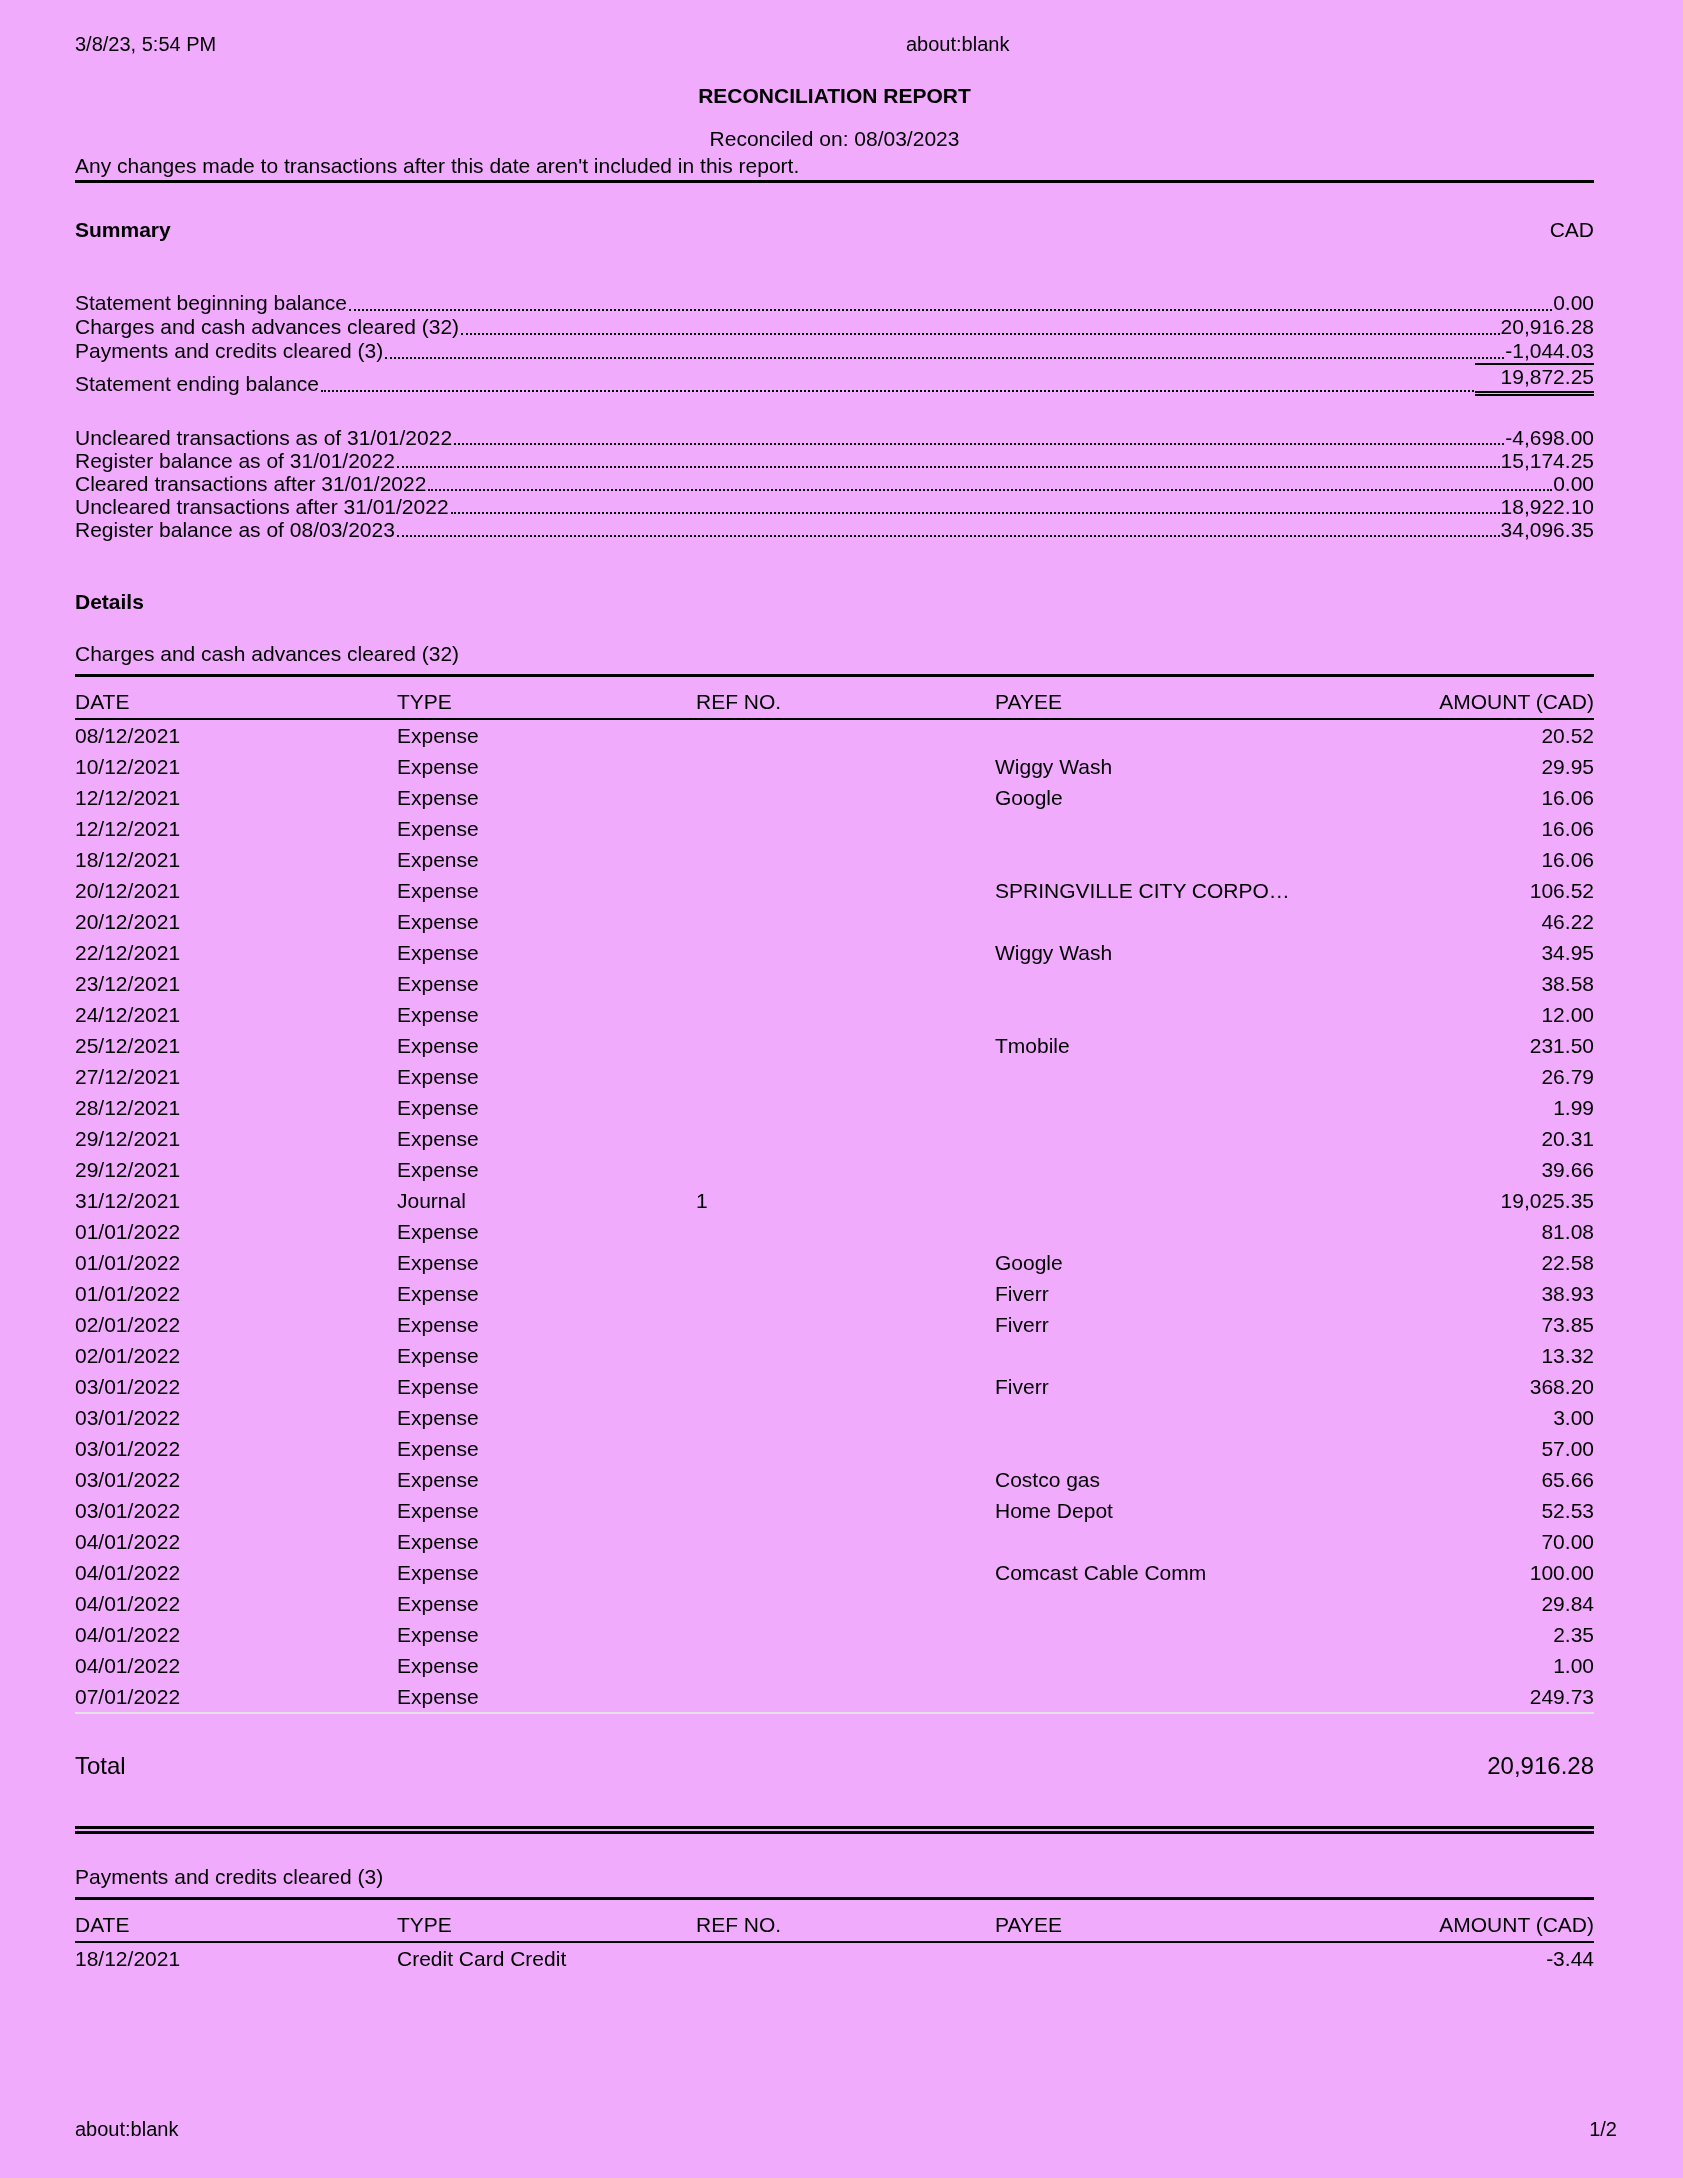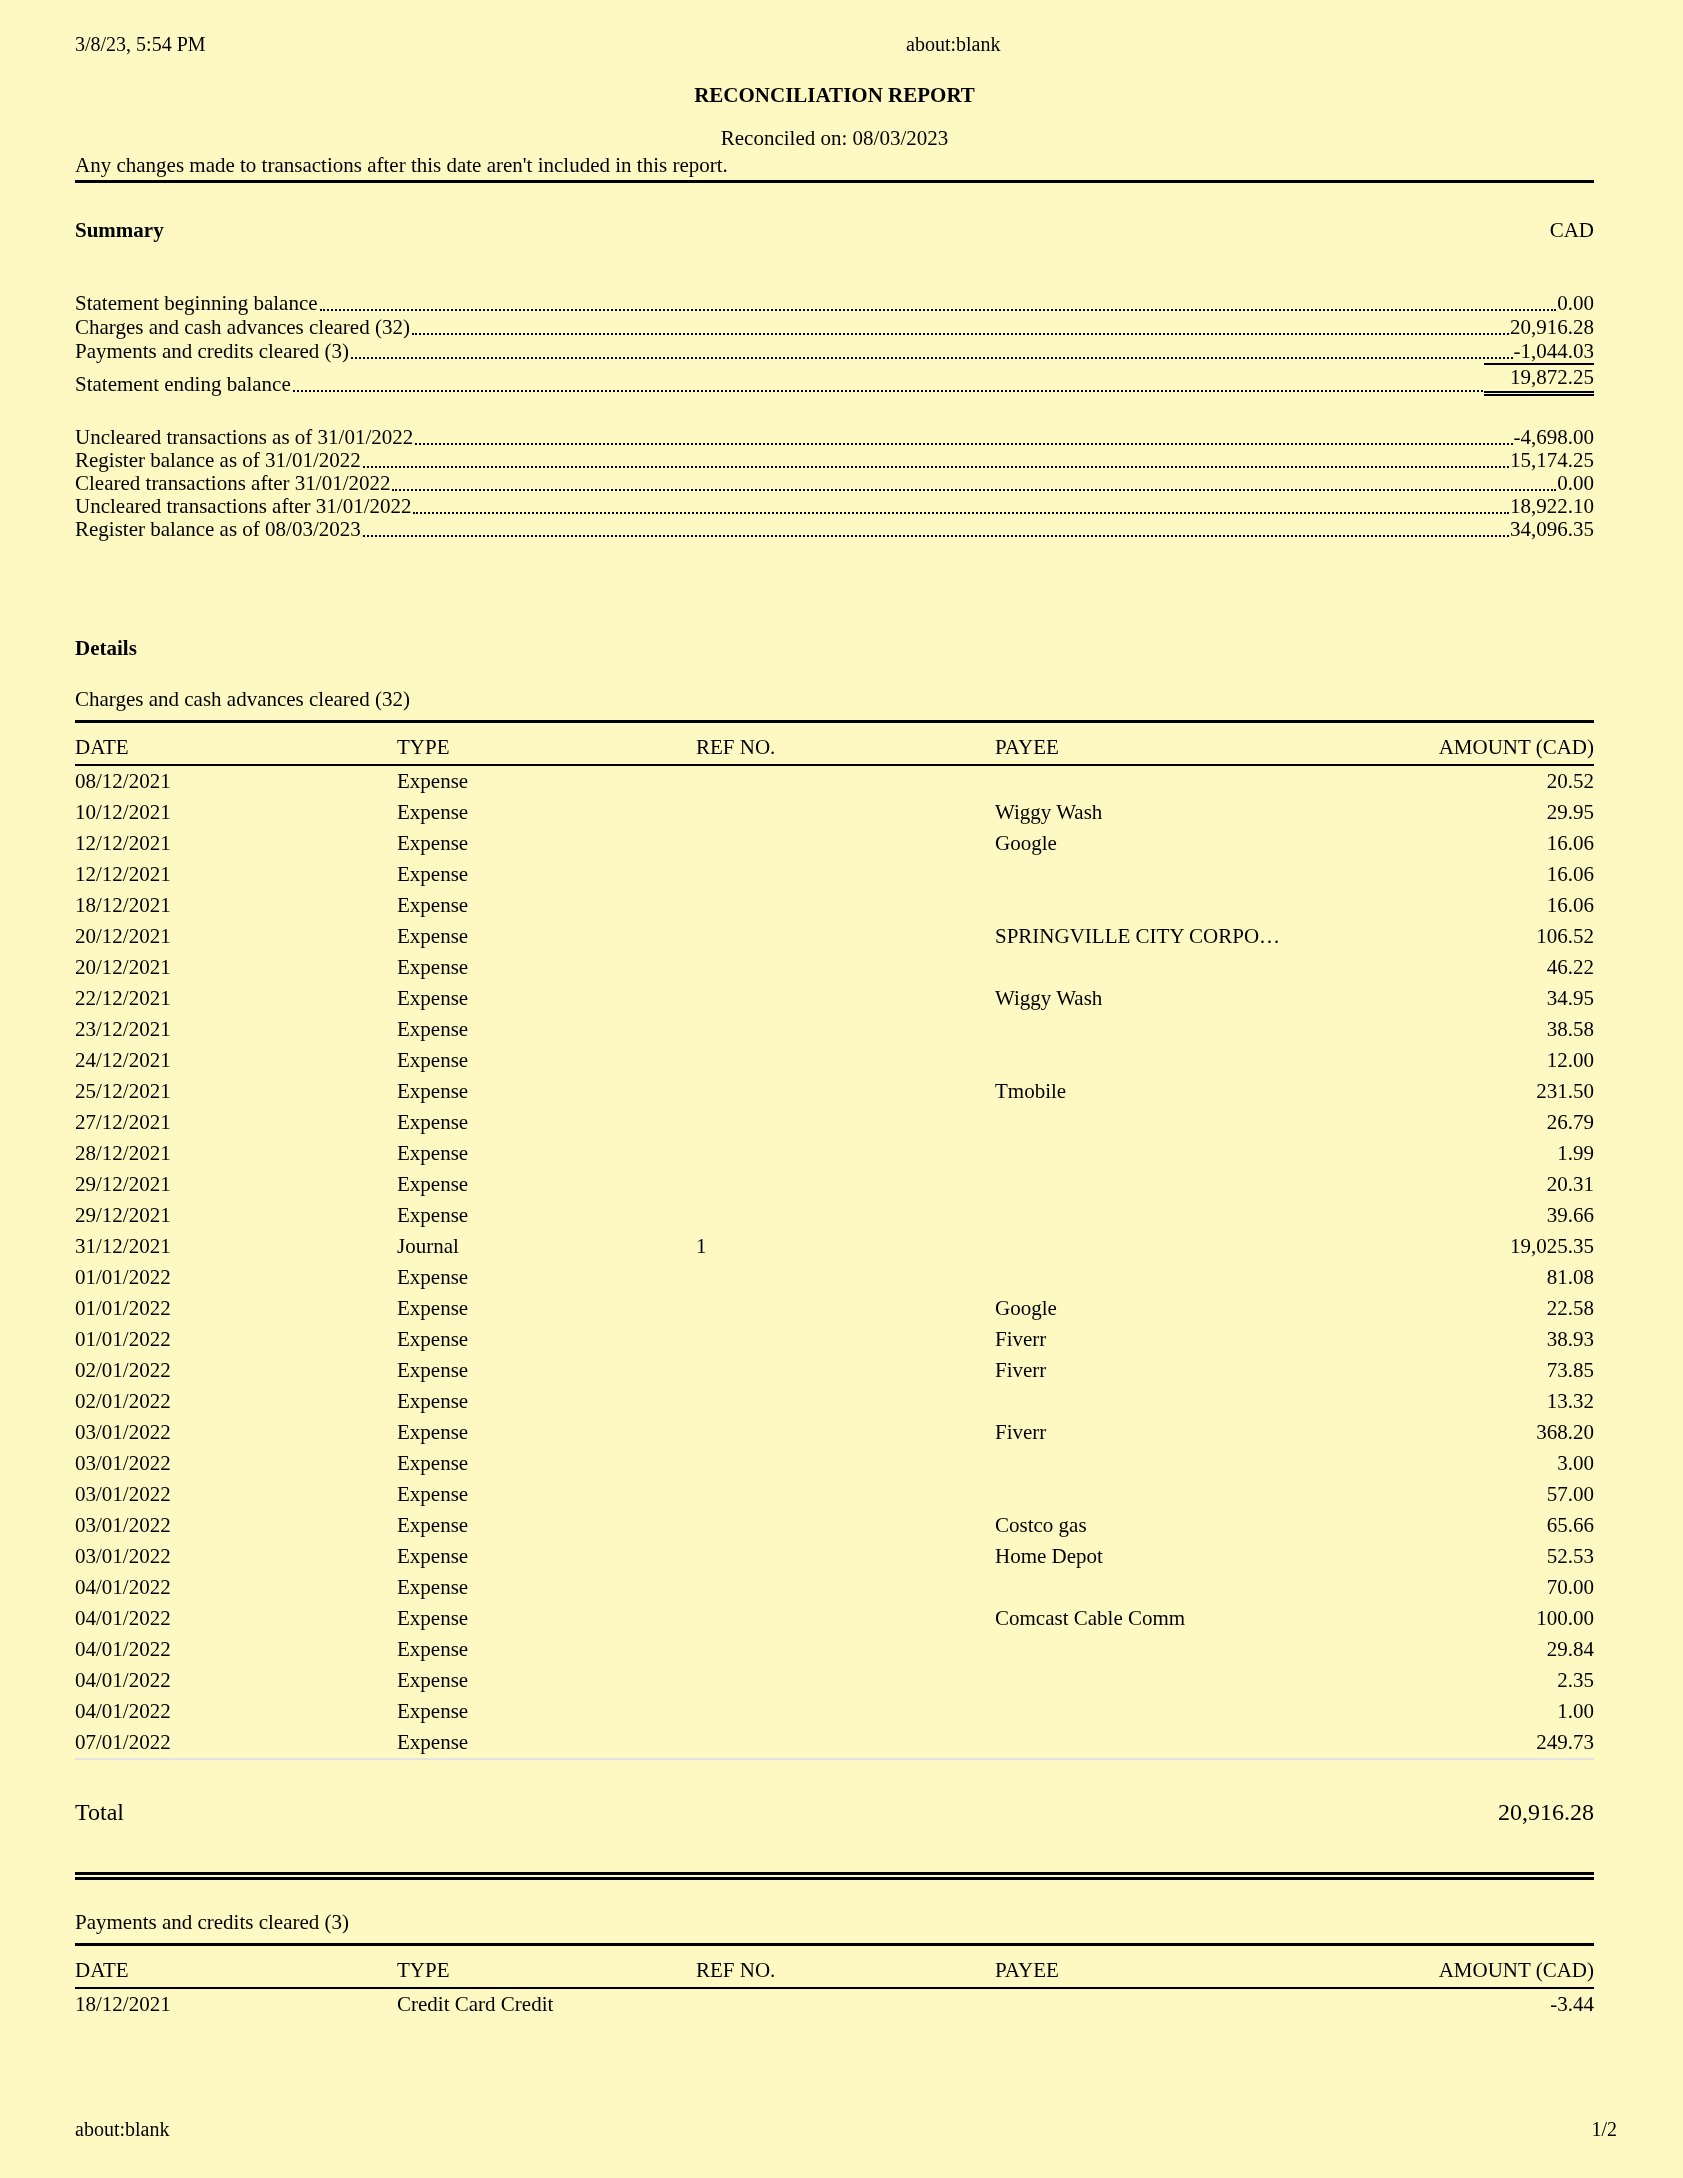--- a/index.html
+++ b/index.html
@@ -1,21 +1,21 @@
 <!DOCTYPE html>
 <html><head>
 <meta charset="utf-8">
 <style>
   html,body { margin:0; padding:0; background:#ffffff; }
   .page {
     position:relative;
     width:1683px; height:2178px;
-    background:#fef9c3;
+    background:#f0abfc;
     color:#000;
-    font-family:Liberation Serif, serif;
+    font-family:Liberation Sans, sans-serif;
     overflow:hidden;
   }
   
   .print-header {
     position:absolute; top:32px; left:75px; right:66px;
     font-size:20px; line-height:24px;
   }
   .ph-title { position:absolute; left:831px; top:0; }
   .print-footer {
     position:absolute; left:75px; right:66px; top:2117px;
@@ -44,21 +44,21 @@
   .sum-block.block2 .sum-row { line-height:23px; }
   .sum-row { display:flex; align-items:flex-end; font-size:21px; line-height:24px; }
   .sum-label { white-space:nowrap; }
   .leader { flex:1 1 auto; border-bottom:2px dotted #000; margin:0 1px 4px 2px; min-width:20px; }
   .sum-value { white-space:nowrap; text-align:right; }
   .sum-value.ending {
     border-top:2px solid #000;
     border-bottom:5px double #000;
     padding:0 0 2px 26px;
   }
-  .details-head { margin-top:94px; font-size:21px; line-height:26px; font-weight:bold; }
+  .details-head { margin-top:48px; font-size:21px; line-height:26px; font-weight:bold; }
   .section-title { margin-top:26px; font-size:21px; line-height:25px; }
   table.tx-table {
     margin-top:8px; width:100%;
     border-collapse:collapse; table-layout:fixed;
     border-top:3px solid #000000;
   }
   table.tx-table th {
     font-weight:normal; text-align:left; font-size:21px; line-height:25px;
     padding:12px 0 4px 0; border-bottom:2px solid #000;
   }

